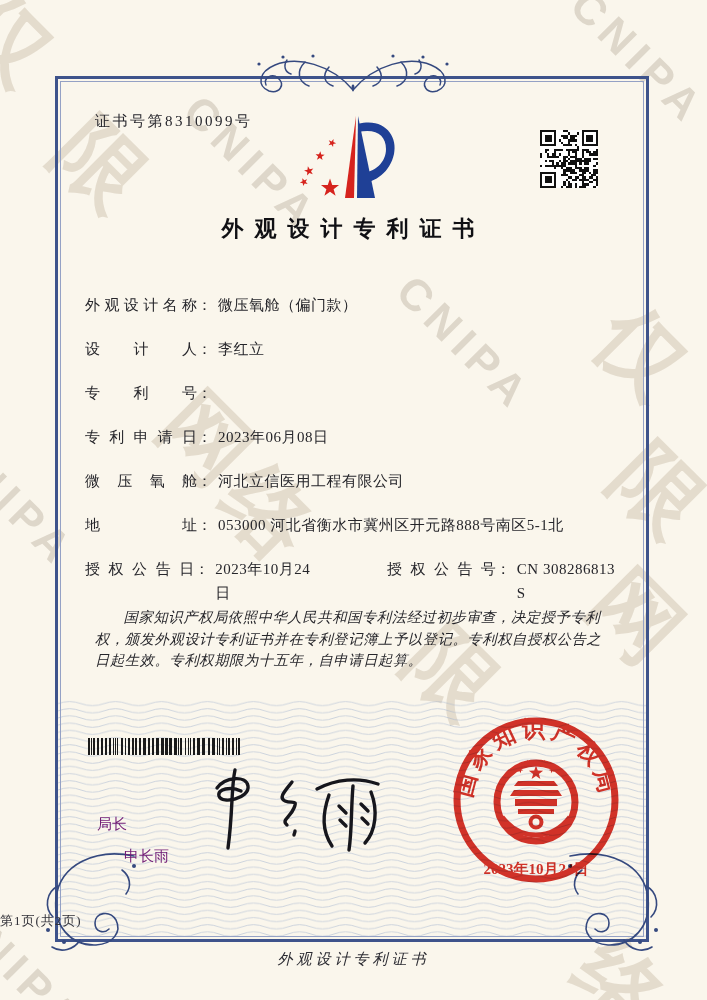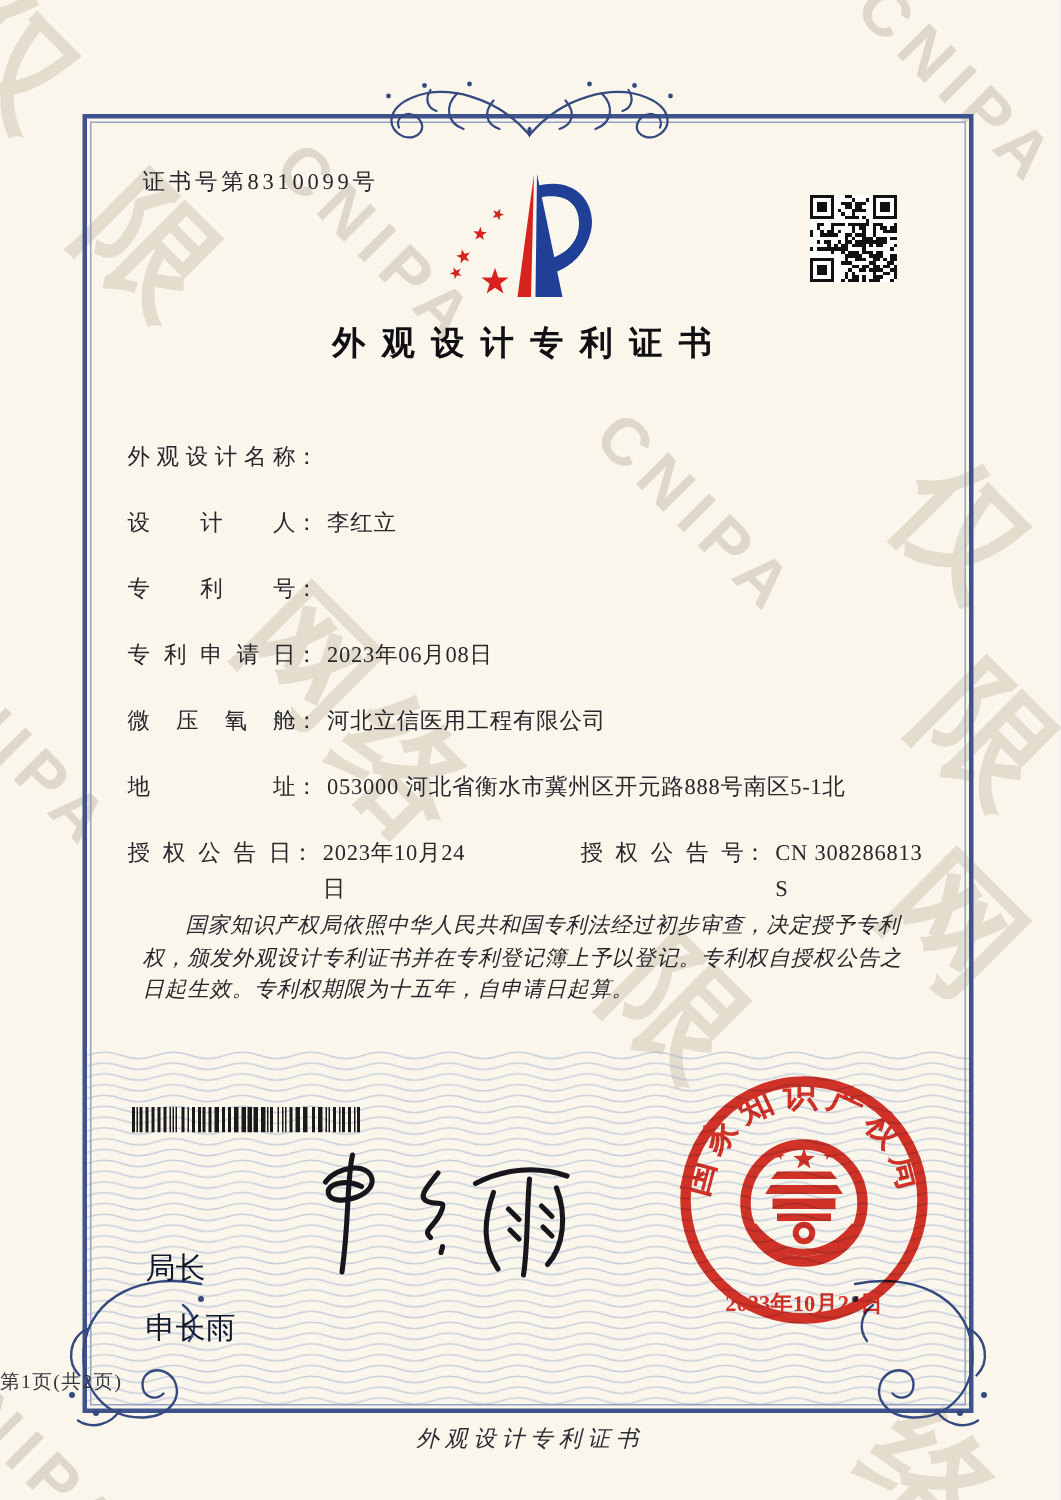--- a/index.html
+++ b/index.html
@@ -33,24 +33,24 @@
   .frow{display:flex;align-items:baseline;font-size:15px;line-height:24px;
         margin-bottom:20px;color:#26262b;}
   .f-label{display:inline-block;width:112px;text-align:justify;text-align-last:justify;}
   .f-colon{margin-right:6px;}
   .f-value{letter-spacing:0.5px;}
   .grant-second{margin-left:64px;display:flex;align-items:baseline;font-family:Liberation Serif, serif;}
   .paras{position:absolute;left:95px;top:591px;width:520px;font-size:14.3px;
          line-height:21.5px;color:#26262b;font-style:italic;}
   .paras p{margin:16px 0 5px 0;text-indent:2em;letter-spacing:0.6px;}
   .barcode{position:absolute;left:88px;top:738px;}
-  .signer{position:absolute;left:97px;top:832px;
+  .signer{position:absolute;left:97px;top:815px;
           font-family:"Liberation Sans","DejaVu Sans",sans-serif;
-          font-size:20px;color:#0f172a;}
-  .signer .name{margin-top:13px;}
+          font-size:15px;color:#701a75;}
+  .signer .name{margin-top:13px;margin-left:27px;}
   .signature{position:absolute;left:205px;top:758px;}
   .seal{position:absolute;left:450px;top:714px;mix-blend-mode:multiply;opacity:0.93;}
   .page-footer{position:absolute;left:0;top:912px;width:100%;text-align:left;
                font-size:13px;letter-spacing:1px;color:#33333a;}
   .cont-note{position:absolute;left:0;top:950px;width:100%;text-align:center;
              font-size:15px;letter-spacing:4px;color:#2c2c33;font-style:italic;}
 </style>
 </head>
 <body>
 
@@ -364,20 +364,21 @@
         <rect x="23" y="24" width="1" height="1"></rect>
       </g>
   </svg>
 
   <div class="title">外观设计专利证书</div>
 
   <div class="fields">
     <div class="frow">
       <span class="f-label">外观设计名称</span>
         <span class="f-colon">：</span>
+      <span class="f-value">微压氧舱（偏门款）</span>
     </div>
     <div class="frow">
       <span class="f-label">设计人</span>
         <span class="f-colon">：</span>
       <span class="f-value">李红立</span>
     </div>
     <div class="frow">
       <span class="f-label">专利号</span>
         <span class="f-colon">：</span>
     </div>

